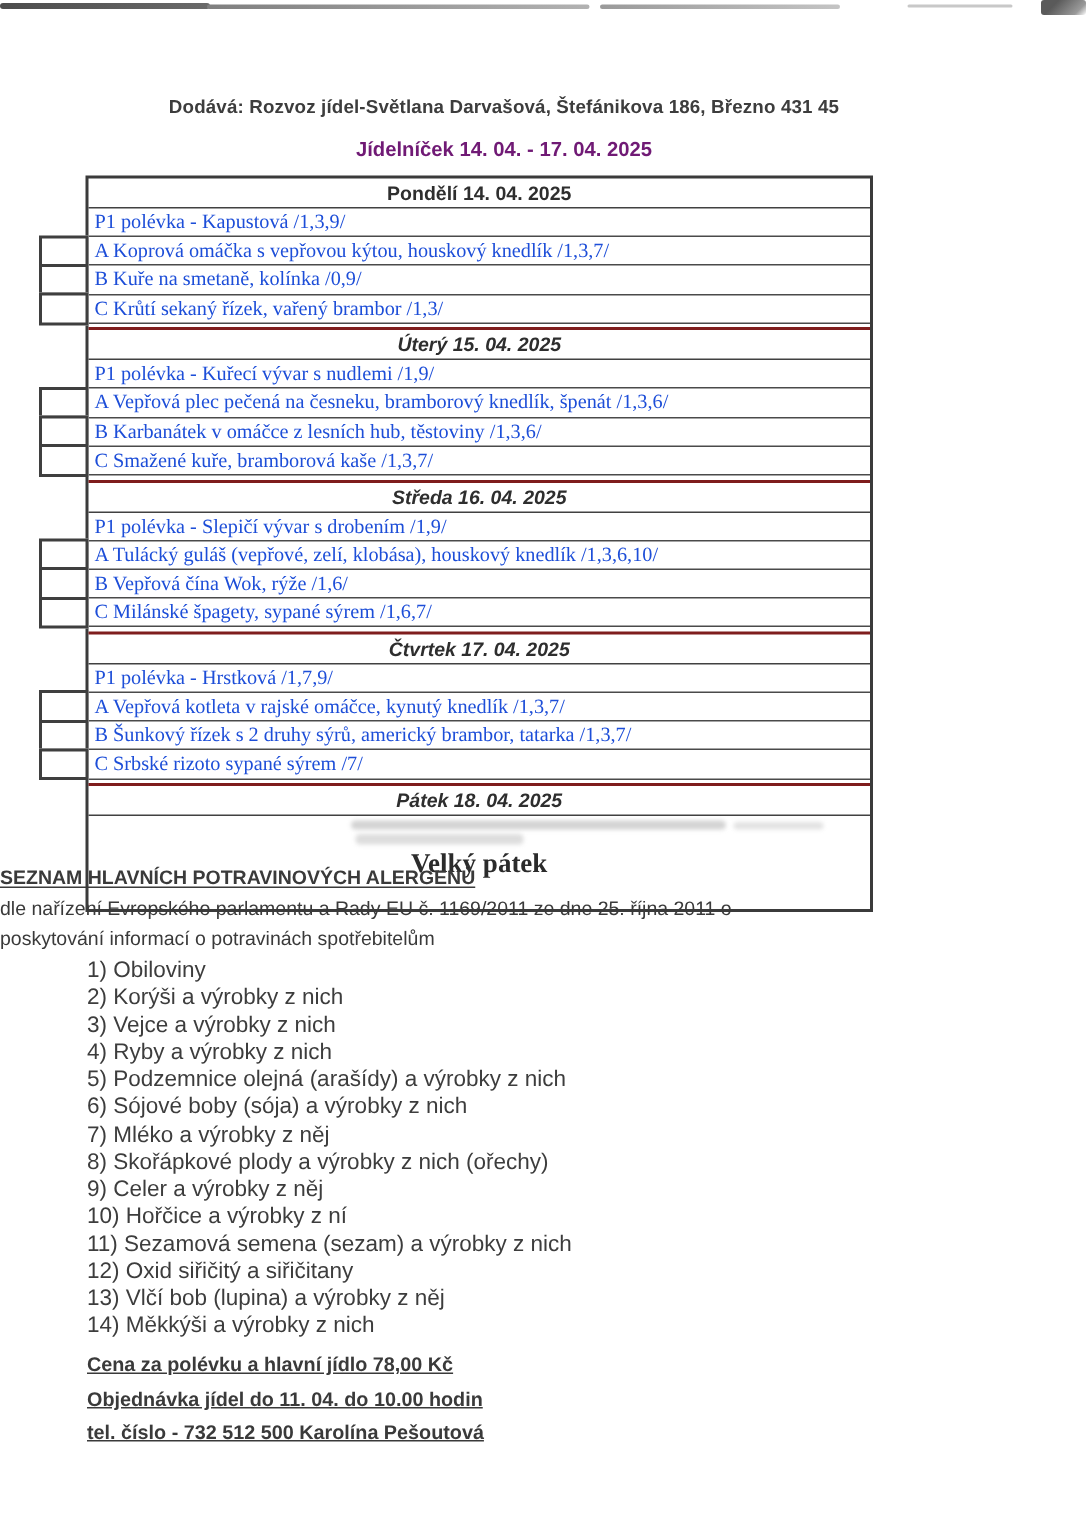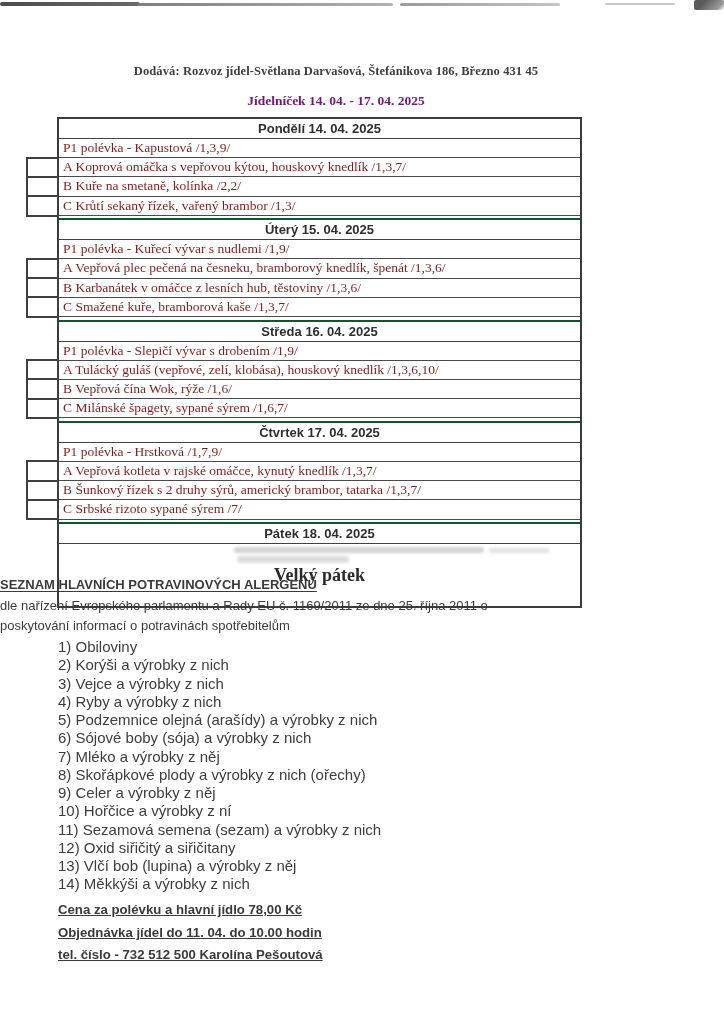--- a/index.html
+++ b/index.html
@@ -12,37 +12,37 @@
     overflow:hidden;
   }
   
   .scan-seg{position:absolute;border-radius:2px;}
   .scan-1{left:0;top:2px;width:140px;height:4px;background:linear-gradient(to right,#4c4c4c,#6a6a6a);}
   .scan-2{left:138px;top:3px;width:255px;height:3px;background:linear-gradient(to right,#7f7f7f,#b2b2b2);}
   .scan-3{left:400px;top:3px;width:160px;height:3px;background:linear-gradient(to right,#9a9a9a,#c4c4c4);}
   .scan-4{left:605px;top:3px;width:70px;height:2px;background:#c8c8c8;}
   .scan-5{left:694px;top:0;width:30px;height:10px;background:linear-gradient(135deg,#5a5a5a 30%,#9a9a9a 80%,transparent);}
   
-  .head-wrap{position:absolute;left:0;top:64px;width:672px;text-align:center;font-family:Liberation Serif, serif;}
+  .head-wrap{position:absolute;left:0;top:64px;width:672px;text-align:center;}
   .supplier{font-size:12.5px;font-weight:bold;color:#3d3d3d;letter-spacing:.1px;}
   .doc-title{margin-top:14px;font-size:13.5px;font-weight:bold;color:#701a75;}
   
   .menu-table{
     position:absolute;left:57px;top:117px;width:521px;
     border:2px solid #3b3b3b;background:#fff;
   }
   .day-header{
     height:19px;line-height:19px;text-align:center;
     font-size:13px;font-weight:bold;color:#2e2e2e;
     border-bottom:1.5px solid #414141;
   }
-  .day-header.not-first{border-top:2px solid #14532d;margin-top:2.5px;}
+  .day-header.not-first{border-top:2px solid #7f1d1d;margin-top:2.5px;font-style:italic;}
   .menu-row{
     position:relative;height:18.2px;line-height:18.2px;
-    font-family:"Liberation Serif",serif;font-size:13.5px;color:#7f1d1d;
+    font-family:"Liberation Serif",serif;font-size:13.5px;color:#1d4ed8;
     padding-left:4px;border-bottom:1.5px solid #4a4a4a;
     white-space:nowrap;
   }
   .row-checkbox{
     position:absolute;left:-33px;top:-1.5px;
     width:29px;height:17.5px;
     border:2px solid #3f3f3f;background:#fff;
   }
   .note-cell{
     height:62px;display:flex;align-items:center;justify-content:center;
@@ -74,21 +74,21 @@
 
 <div class="head-wrap">
   <div class="supplier">Dodává: Rozvoz jídel-Světlana Darvašová, Štefánikova 186, Březno 431 45</div>
   <div class="doc-title">Jídelníček 14. 04. - 17. 04. 2025</div>
 </div>
 
 <div class="menu-table" id="menu-table">
     <div class="day-header">Pondělí 14. 04. 2025</div>
     <div class="menu-row"><span>P1 polévka - Kapustová /1,3,9/</span></div>
     <div class="menu-row"><span class="row-checkbox"></span><span>A Koprová omáčka s vepřovou kýtou, houskový knedlík /1,3,7/</span></div>
-    <div class="menu-row"><span class="row-checkbox"></span><span>B Kuře na smetaně, kolínka /2,2/</span></div>
+    <div class="menu-row"><span class="row-checkbox"></span><span>B Kuře na smetaně, kolínka /0,9/</span></div>
     <div class="menu-row"><span class="row-checkbox"></span><span>C Krůtí sekaný řízek, vařený brambor /1,3/</span></div>
     <div class="day-header not-first">Úterý 15. 04. 2025</div>
     <div class="menu-row"><span>P1 polévka - Kuřecí vývar s nudlemi /1,9/</span></div>
     <div class="menu-row"><span class="row-checkbox"></span><span>A Vepřová plec pečená na česneku, bramborový knedlík, špenát /1,3,6/</span></div>
     <div class="menu-row"><span class="row-checkbox"></span><span>B Karbanátek v omáčce z lesních hub, těstoviny /1,3,6/</span></div>
     <div class="menu-row"><span class="row-checkbox"></span><span>C Smažené kuře, bramborová kaše /1,3,7/</span></div>
     <div class="day-header not-first">Středa 16. 04. 2025</div>
     <div class="menu-row"><span>P1 polévka - Slepičí vývar s drobením /1,9/</span></div>
     <div class="menu-row"><span class="row-checkbox"></span><span>A Tulácký guláš (vepřové, zelí, klobása), houskový knedlík /1,3,6,10/</span></div>
     <div class="menu-row"><span class="row-checkbox"></span><span>B Vepřová čína Wok, rýže /1,6/</span></div>

